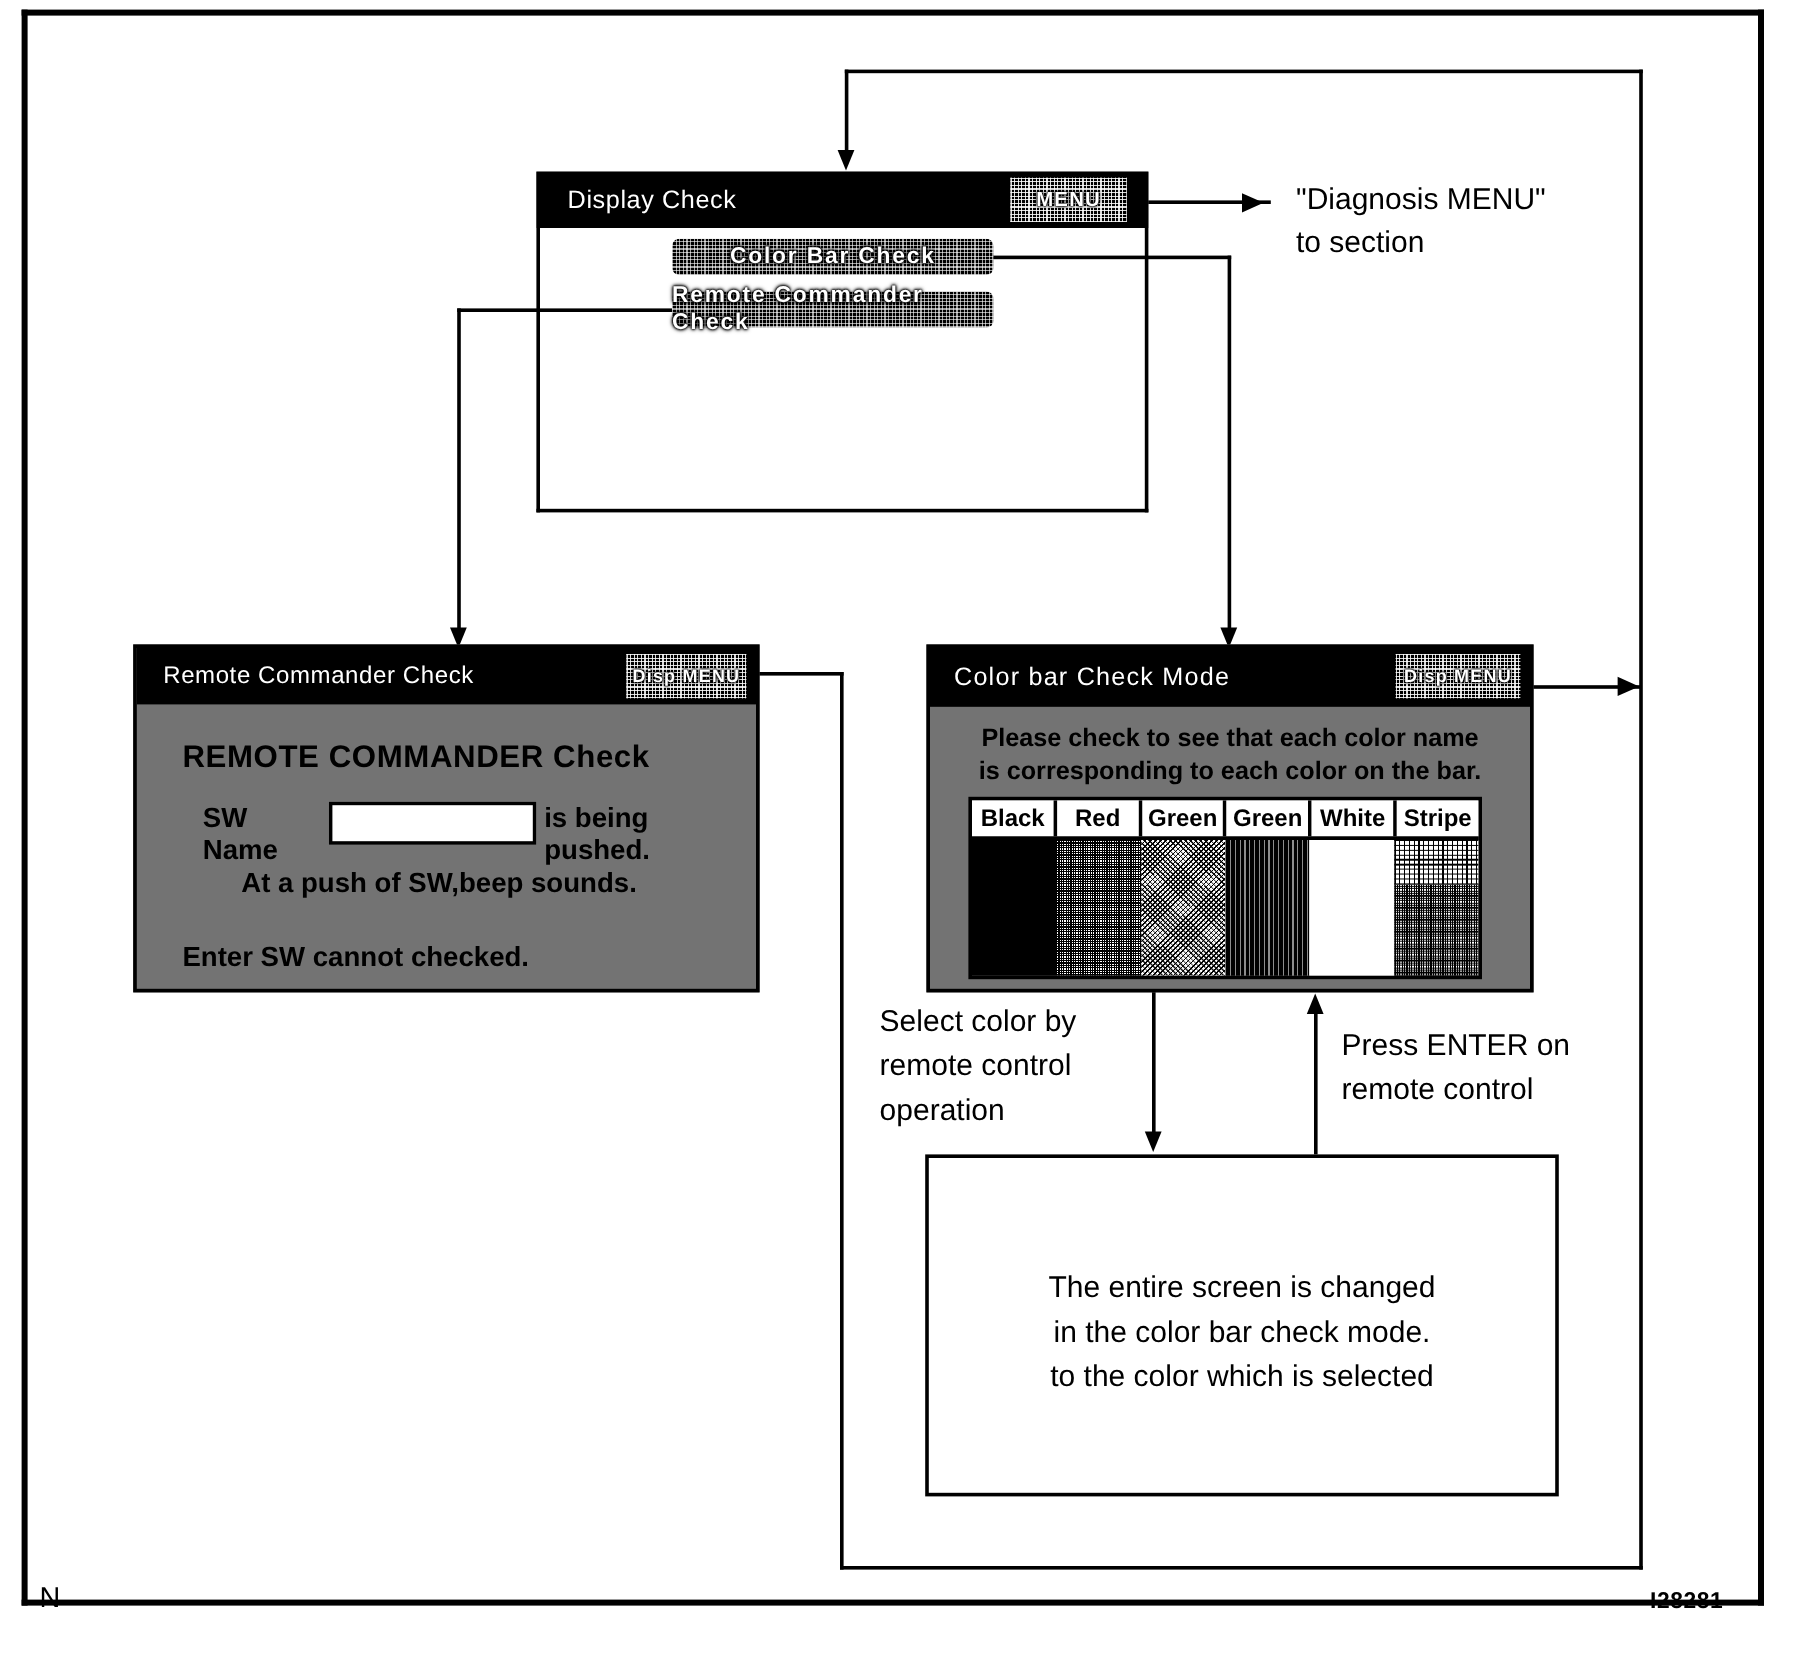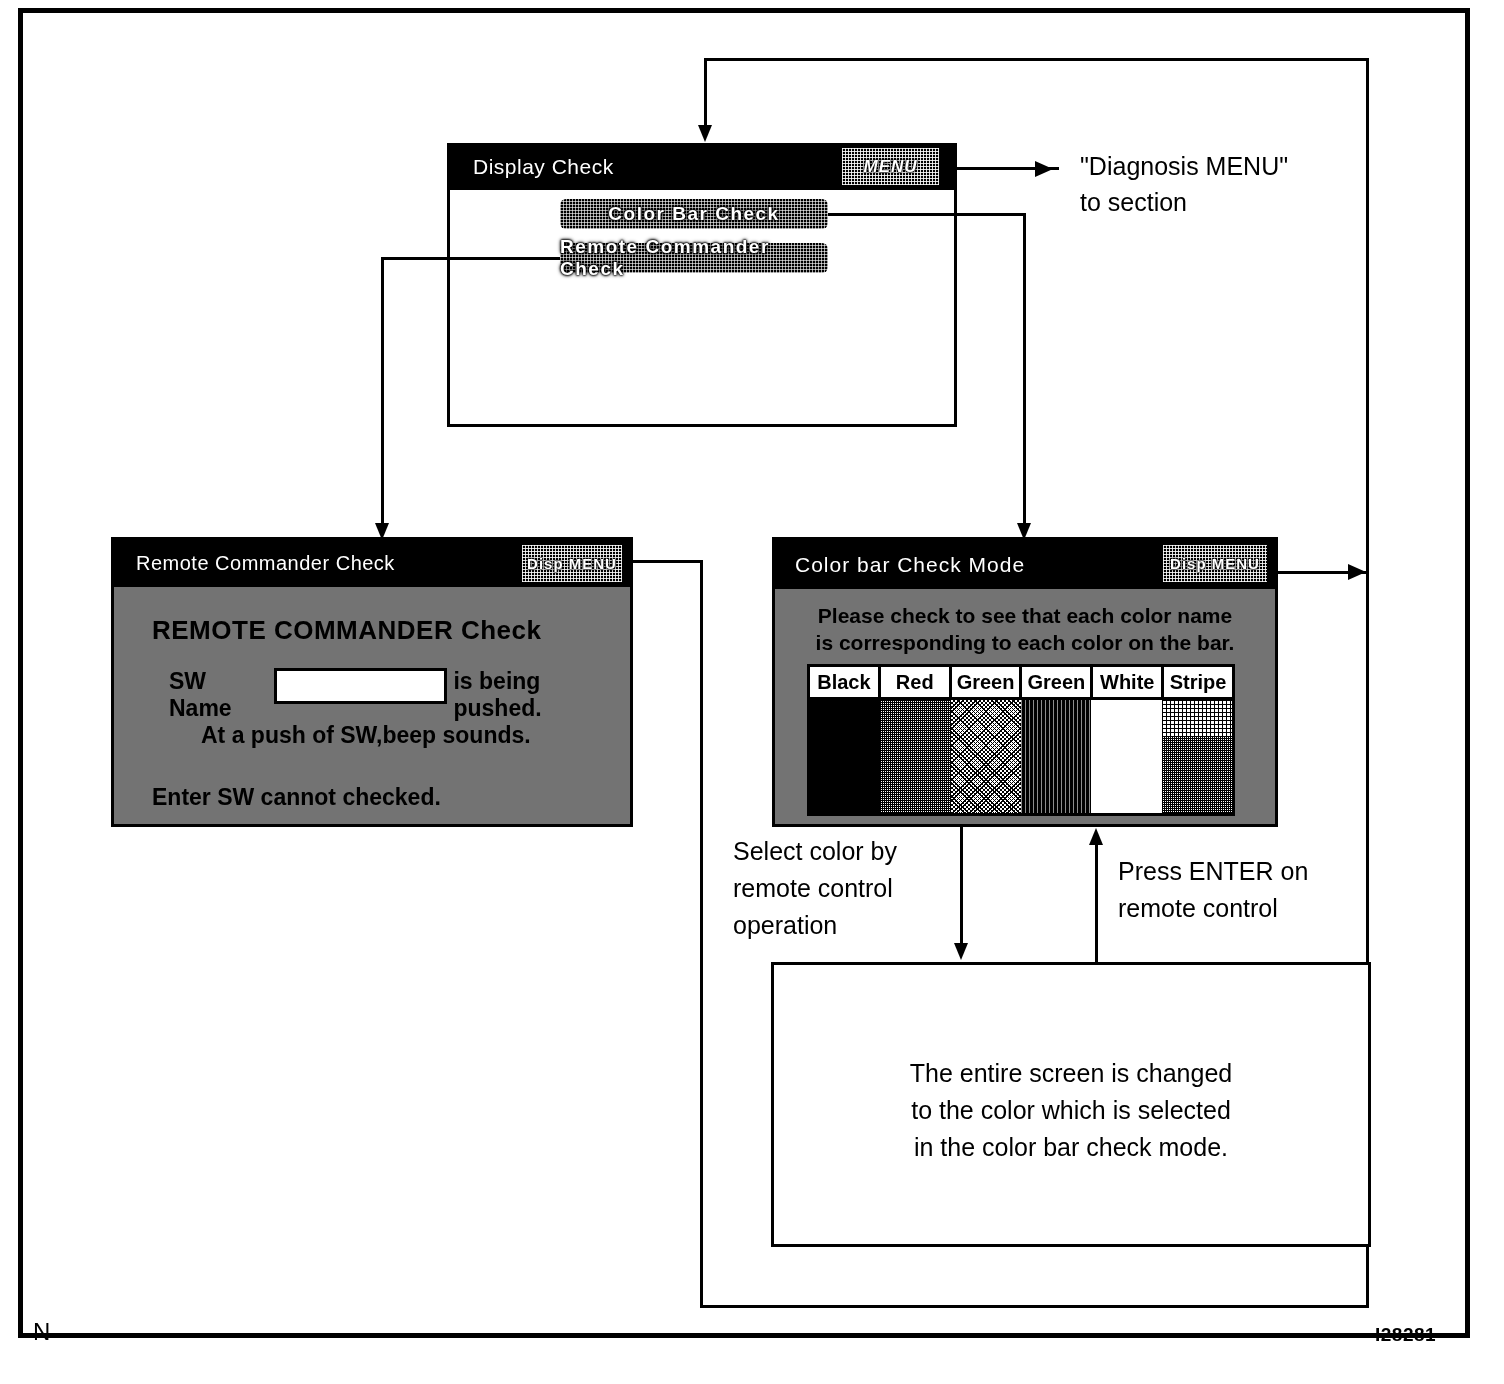--- a/index.html
+++ b/index.html
@@ -135,21 +135,21 @@
 <div class="arrow-right" style="left:1348px;top:564px;"></div>
 
 <div class="v-line" style="left:960px;top:823px;height:127px;"></div>
 <div class="arrow-down" style="left:954px;top:943px;"></div>
 <div class="v-line" style="left:1095px;top:840px;height:124px;"></div>
 <div class="arrow-up" style="left:1089px;top:828px;"></div>
 
 <div class="screen" style="left:447px;top:143px;width:510px;height:47px;border:0;">
   <div class="titlebar">
     <span class="tt">Display Check</span>
-    <div class="menu-btn" style="right:18px;width:97px;font-style:italic;">MENU</div>
+    <div class="menu-btn" style="right:18px;width:97px;">MENU</div>
   </div>
 </div>
 
 <div class="sel-btn" style="left:560px;top:199px;width:268px;height:30px;">Color  Bar  Check</div>
 <div class="sel-btn" style="left:560px;top:243px;width:268px;height:30px;">Remote Commander  Check</div>
 
 <div class="note" style="left:1080px;top:148px;">
   <div>"Diagnosis MENU"</div>
   <div>to section</div>
 </div>
@@ -209,22 +209,22 @@
   <div>Select color by</div>
   <div>remote control</div>
   <div>operation</div>
 </div>
 
 <div class="note" style="left:1118px;top:853px;line-height:37px;">
   <div>Press ENTER on</div>
   <div>remote control</div>
 </div>
 
-<div class="big-box" style="left:771px;top:962px;width:600px;height:285px;">
+<div class="big-box" style="left:771px;top:962px;width:528px;height:285px;">
   <div class="big-box-text">
     <div>The entire screen is changed</div>
+    <div>in the color bar check mode.</div>
     <div>to the color which is selected</div>
-    <div>in the color bar check mode.</div>
   </div>
 </div>
 
 <div class="corner-n">N</div>
 <div class="corner-id">I28281</div>
 
 </body></html>

